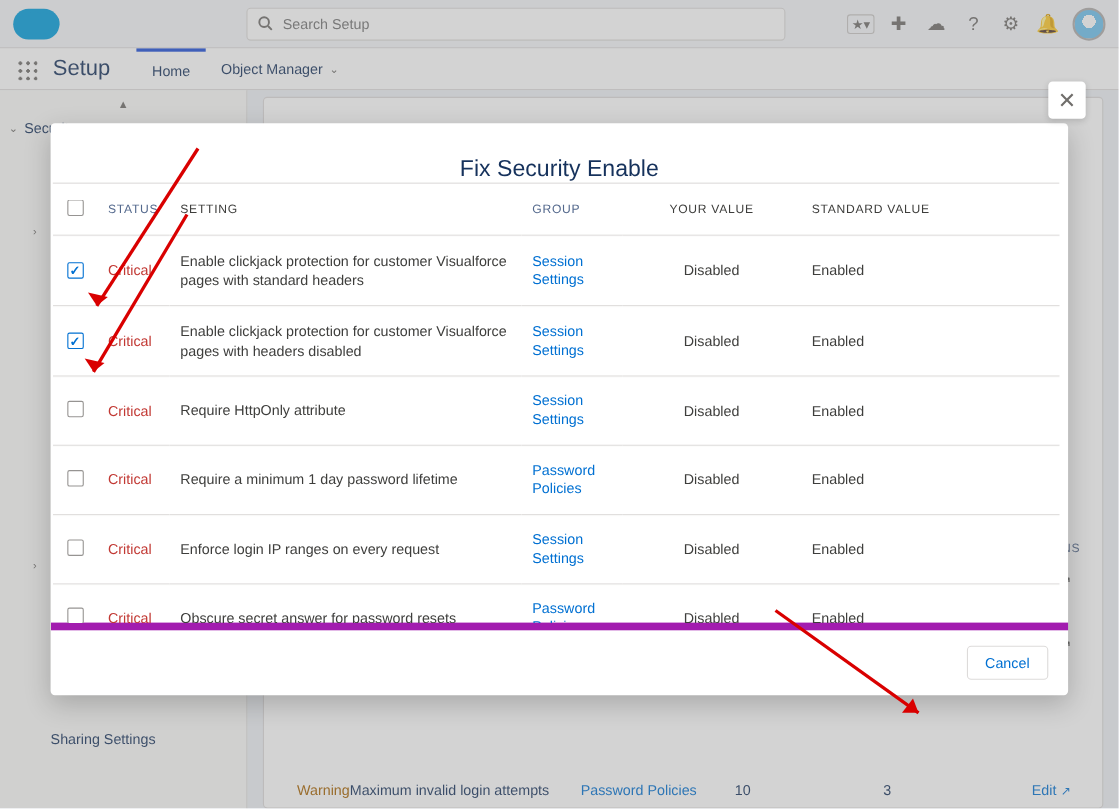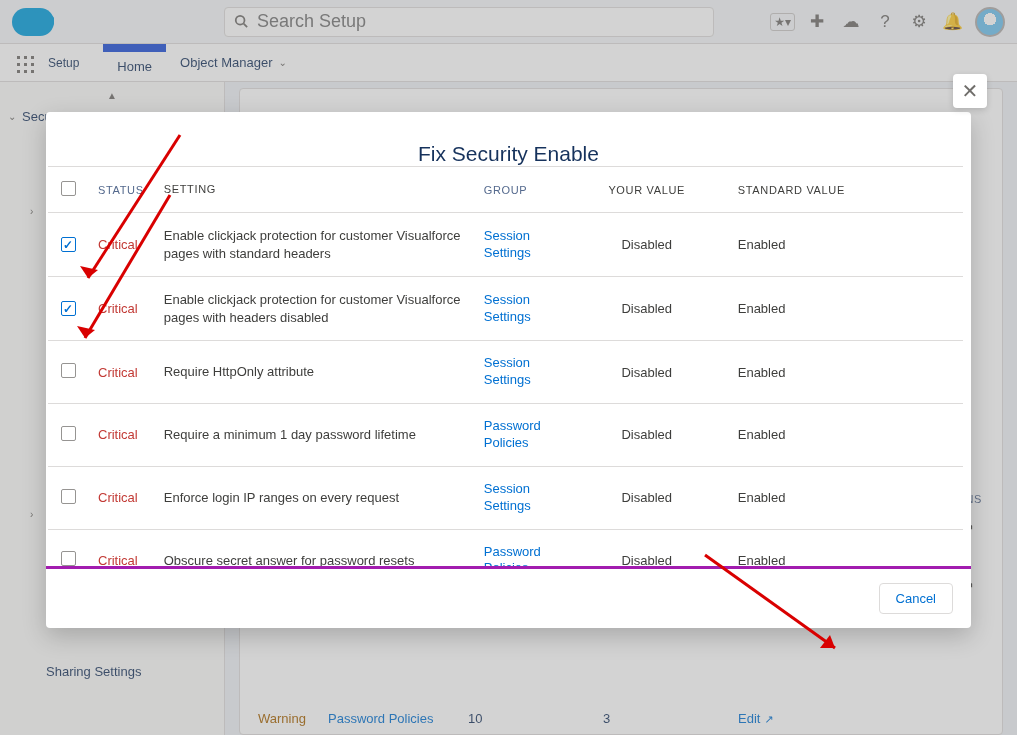--- a/index.html
+++ b/index.html
@@ -3,47 +3,47 @@
 <meta charset="utf-8">
 <style>
 * { box-sizing: border-box; margin: 0; padding: 0; }
 body { font-family: -apple-system, BlinkMacSystemFont, "Segoe UI", Arial, sans-serif; font-size: 13px; color: #16325c; background: #f4f6f9; width: 1017px; height: 735px; overflow: hidden; position: relative; }
 
 
 .top-header { height: 44px; background: #f4f6f9; border-bottom: 1px solid #dddbda; display: flex; align-items: center; padding: 0 12px; }
 .cloud-logo { width: 42px; height: 28px; background: #009ddc; border-radius: 14px; margin-right: 170px; position: relative; }
 .cloud-logo svg { width: 42px; height: 28px; }
 .search-wrap { position: relative; width: 490px; }
-.search-input { width: 100%; height: 30px; border: 1px solid #dddbda; border-radius: 4px; padding: 0 12px 0 32px; font-size: 18px; background: #fff; }
+.search-input { width: 100%; height: 30px; border: 1px solid #dddbda; border-radius: 4px; padding: 0 12px 0 32px; font-size: 13px; background: #fff; }
 .search-icon-pos { position: absolute; left: 10px; top: 7px; color: #706e6b; }
 .header-icons { margin-left: auto; display: flex; align-items: center; gap: 10px; color: #706e6b; }
 .header-icons .ico { width: 24px; height: 24px; display: flex; align-items: center; justify-content: center; font-size: 17px; cursor: pointer; }
 .fav-box { border:1px solid #c9c7c5; border-radius:3px; padding:1px 3px; display:flex; align-items:center; font-size:12px; cursor: pointer; }
 .avatar { width: 30px; height: 30px; border-radius: 50%; background: radial-gradient(circle at 50% 40%, #fff 30%, #6ec2ef 30%); border: 2px solid #b0adab; cursor: pointer; }
 
 
 .sec-nav { height: 38px; background: #fff; border-bottom: 1px solid #dddbda; display: flex; align-items: center; }
 .app-launcher { width: 20px; height: 20px; margin: 0 14px 0 14px; background: radial-gradient(circle,#706e6b 1.5px,transparent 1.5px); background-size: 7px 7px; background-position: 1px 1px; cursor: pointer; }
-.setup-label { font-size: 12px; font-weight: 400; margin-right: 24px; }
+.setup-label { font-size: 20px; font-weight: 400; margin-right: 24px; }
 .nav-tab { padding: 0 14px; height: 38px; display: flex; align-items: center; font-size: 13px; color: #16325c; cursor: pointer; }
-.nav-tab.active { border-top: 8px solid #1d4ed8; border-bottom: 0; padding-top: 0; color: #16325c; }
+.nav-tab.active { border-top: 3px solid #1d4ed8; border-bottom: 0; padding-top: 0; color: #16325c; }
 .nav-chevron { margin-left: 6px; color: #706e6b; font-size: 10px; }
 
 
 .sidebar { position: absolute; left: 0; top: 82px; width: 225px; bottom: 0; background: #fafaf9; border-right: 1px solid #dddbda; padding-top: 6px; }
 .sidebar-item { display: flex; align-items: center; padding: 6px 10px 6px 8px; font-size: 13px; color: #16325c; cursor: pointer; }
 .sidebar-chev { width: 14px; font-size: 10px; color: #706e6b; }
 .sidebar-item.indent { padding-left: 46px; }
 .sidebar-item.indent2 { padding-left: 30px; }
 .sidebar-scroll-arrow { text-align: center; color: #706e6b; font-size: 10px; padding: 2px 0; cursor: pointer; }
 
 
 .main-backdrop { position: absolute; left: 225px; right: 0; top: 82px; bottom: 0; background: #eef1f6; }
 .bg-card { position: absolute; left: 14px; right: 14px; top: 6px; bottom: 0; background: #fff; border-radius: 4px; border: 1px solid #dddbda; }
-.bg-row { position: absolute; left: 18px; right: 30px; bottom: 8px; display: flex; align-items: flex-end; font-size: 13px; }
+.bg-row { position: absolute; left: 30px; right: 30px; bottom: 8px; display: flex; align-items: flex-end; font-size: 13px; }
 .bg-row .warn { color: #a86403; width: 70px; }
 .bg-row .setting { color: #16325c; flex: 0 0 210px; }
 .bg-row .link { color: #0070d2; flex: 0 0 140px; cursor: pointer; }
 .bg-row .val { flex: 0 0 135px; color:#16325c; }
 .bg-row .edit { color: #0070d2; cursor: pointer; }
 .bg-actions-label { position: absolute; right: 20px; top: 404px; font-size: 11px; letter-spacing: .06em; color: #54698d; }
 .ext-icon { font-size: 11px; margin-left: 4px; }
 
 
 .dim-overlay { position: absolute; inset: 0; background: rgba(128,128,128,0.35); }
@@ -62,21 +62,21 @@
 .risk-table .setting-cell { width: 320px; color: #3e3e3c; line-height: 1.35; }
 .risk-table .group-cell { width: 92px; }
 .risk-table .your-cell { width: 162px; color: #3e3e3c; text-align: center; }
 .risk-table .std-cell { color: #3e3e3c; }
 .critical { color: #c23934; }
 .group-link { color: #0070d2; display: inline-block; line-height: 1.3; cursor: pointer; }
 .checkbox { width: 15px; height: 15px; border: 1px solid #969492; border-radius: 2px; display: inline-flex; align-items: center; justify-content: center; background:#fff; cursor: pointer; }
 .checkbox.checked { border-color: #0070d2; }
 .checkbox.checked::after { content: "✓"; color: #0070d2; font-size: 12px; font-weight: bold; }
 
-.modal-footer { border-top: 3px solid #a21caf; padding: 14px 18px; display: flex; justify-content: flex-end; gap: 10px; }
+.modal-footer { border-top: 7px solid #a21caf; padding: 14px 18px; display: flex; justify-content: flex-end; gap: 10px; }
 .btn { padding: 7px 16px; border-radius: 4px; font-size: 13px; cursor: pointer; }
 .btn-neutral { background: #fff; border: 1px solid #dddbda; color: #0070d2; }
 .btn-brand { background: #16325c; border: 1px solid #16325c; color: #fff; }
 
 
 .arrow-svg { position: absolute; pointer-events: none; }
 .arrow-svg line { stroke: #d90000; stroke-width: 3; }
 .arrow-svg polygon { fill: #d90000; }
 
 
@@ -145,20 +145,21 @@
     </div>
 </div>
 
 <div class="main-backdrop">
   <div class="bg-card">
     <span class="bg-actions-label">ONS</span>
     <div style="position:absolute; right:28px; top:432px; color:#3e3e3c;">↗</div>
     <div style="position:absolute; right:28px; top:490px; color:#3e3e3c;">↗</div>
     <div class="bg-row">
       <span class="warn">Warning</span>
+      <span class="setting">Maximum invalid login attempts</span>
       <span class="link">Password Policies</span>
       <span class="val">10</span>
       <span class="val">3</span>
       <span class="edit"><span>Edit</span><span class="ext-icon">↗</span></span>
     </div>
   </div>
 </div>
 
 <div class="dim-overlay"></div>
 

